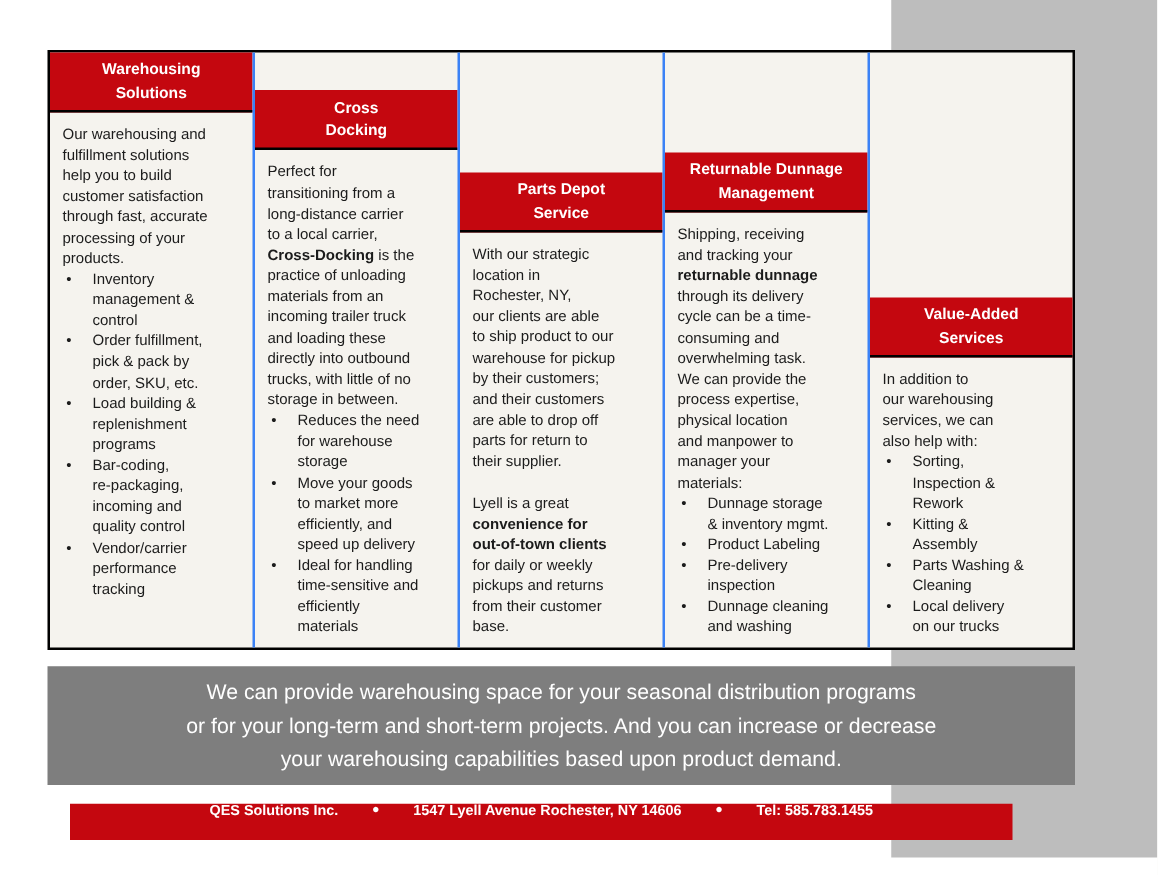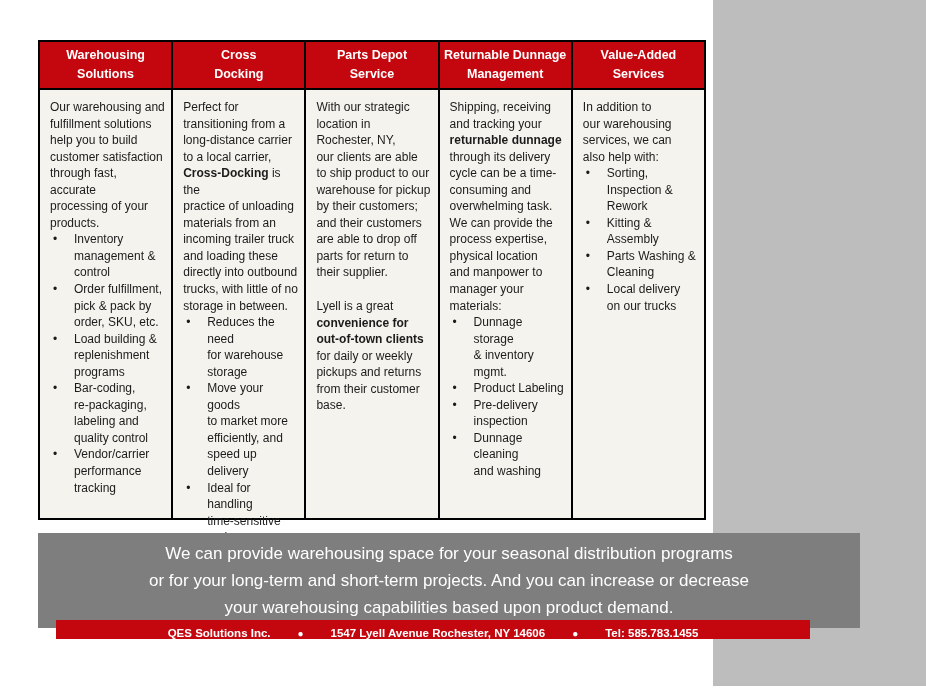--- a/index.html
+++ b/index.html
@@ -7,33 +7,33 @@
     --banner-gray:#7e7e7e;
     --strip-gray:#bdbdbd;
     --cell-bg:#f5f3ee;
     --text-color:#1b1b1b;
   }
   *{box-sizing:border-box;margin:0;padding:0;}
   html,body{background:#ffffff;}
   body{font-family:"Liberation Sans", sans-serif;}
   .page{position:relative;width:926px;height:700px;background:#ffffff;overflow:hidden;}
   .gray-strip{position:absolute;left:713px;top:0;width:213px;height:686px;background:var(--strip-gray);}
-  .info-table{position:absolute;left:38px;top:40px;width:668px;height:480px;display:flex;border:2px solid #000;background:var(--cell-bg);}
+  .info-table{position:absolute;left:38px;top:40px;width:822px;height:480px;display:flex;border:2px solid #000;background:var(--cell-bg);}
   .col{flex:1 1 0;min-width:0;display:flex;flex-direction:column;}
-  .col + .col{border-left:2px solid #000000;}
+  .col + .col{border-left:2px solid #3b82f6;justify-content:flex-end;}
   .col-header{background:var(--accent-red);color:#ffffff;font-weight:700;font-size:12.5px;line-height:1.5;text-align:center;border-bottom:2px solid #000;height:48px;flex:0 0 48px;display:flex;align-items:center;justify-content:center;padding:0 4px;}
   .col-body{padding:9px 6px 8px 10px;font-size:12px;line-height:1.38;color:var(--text-color);}
   .paragraph{white-space:pre-line;}
   .paragraph + .paragraph{margin-top:17px;}
   .b{font-weight:700;}
   ul.bullets{list-style:none;margin:0;padding:0;}
   ul.bullets li{position:relative;padding-left:24px;white-space:pre-line;}
   ul.bullets li::before{content:"\2022";position:absolute;left:3px;top:0;}
   .banner{position:absolute;left:38px;top:533px;width:822px;height:95px;background:var(--banner-gray);color:#ffffff;font-weight:400;font-size:17px;line-height:27px;text-align:center;display:flex;flex-direction:column;justify-content:center;}
-  .footer-bar{position:absolute;left:56px;top:620px;width:754px;height:19px;background:var(--accent-red);color:#ffffff;font-weight:700;font-size:11.5px;display:flex;align-items:flex-end;justify-content:center;white-space:nowrap;}
+  .footer-bar{position:absolute;left:56px;top:643px;width:754px;height:29px;background:var(--accent-red);color:#ffffff;font-weight:700;font-size:11.5px;display:flex;align-items:flex-start;justify-content:center;white-space:nowrap;}
   .footer-bar .sep{margin:0 27px;font-size:10px;line-height:1;}
 </style>
 </head>
 <body>
 
 <div class="page">
   <div class="gray-strip"></div>
 
   <div class="info-table">
       <div class="col">
@@ -51,21 +51,21 @@
 management &amp;
 control</li>
             <li>Order fulfillment,
 pick &amp; pack by
 order, SKU, etc.</li>
             <li>Load building &amp;
 replenishment
 programs</li>
             <li>Bar-coding,
 re-packaging,
-labeling and
+incoming and
 quality control</li>
             <li>Vendor/carrier
 performance
 tracking</li>
           </ul>
         </div>
       </div>
       <div class="col">
         <div class="col-header">Cross<br>Docking</div>
         <div class="col-body">

